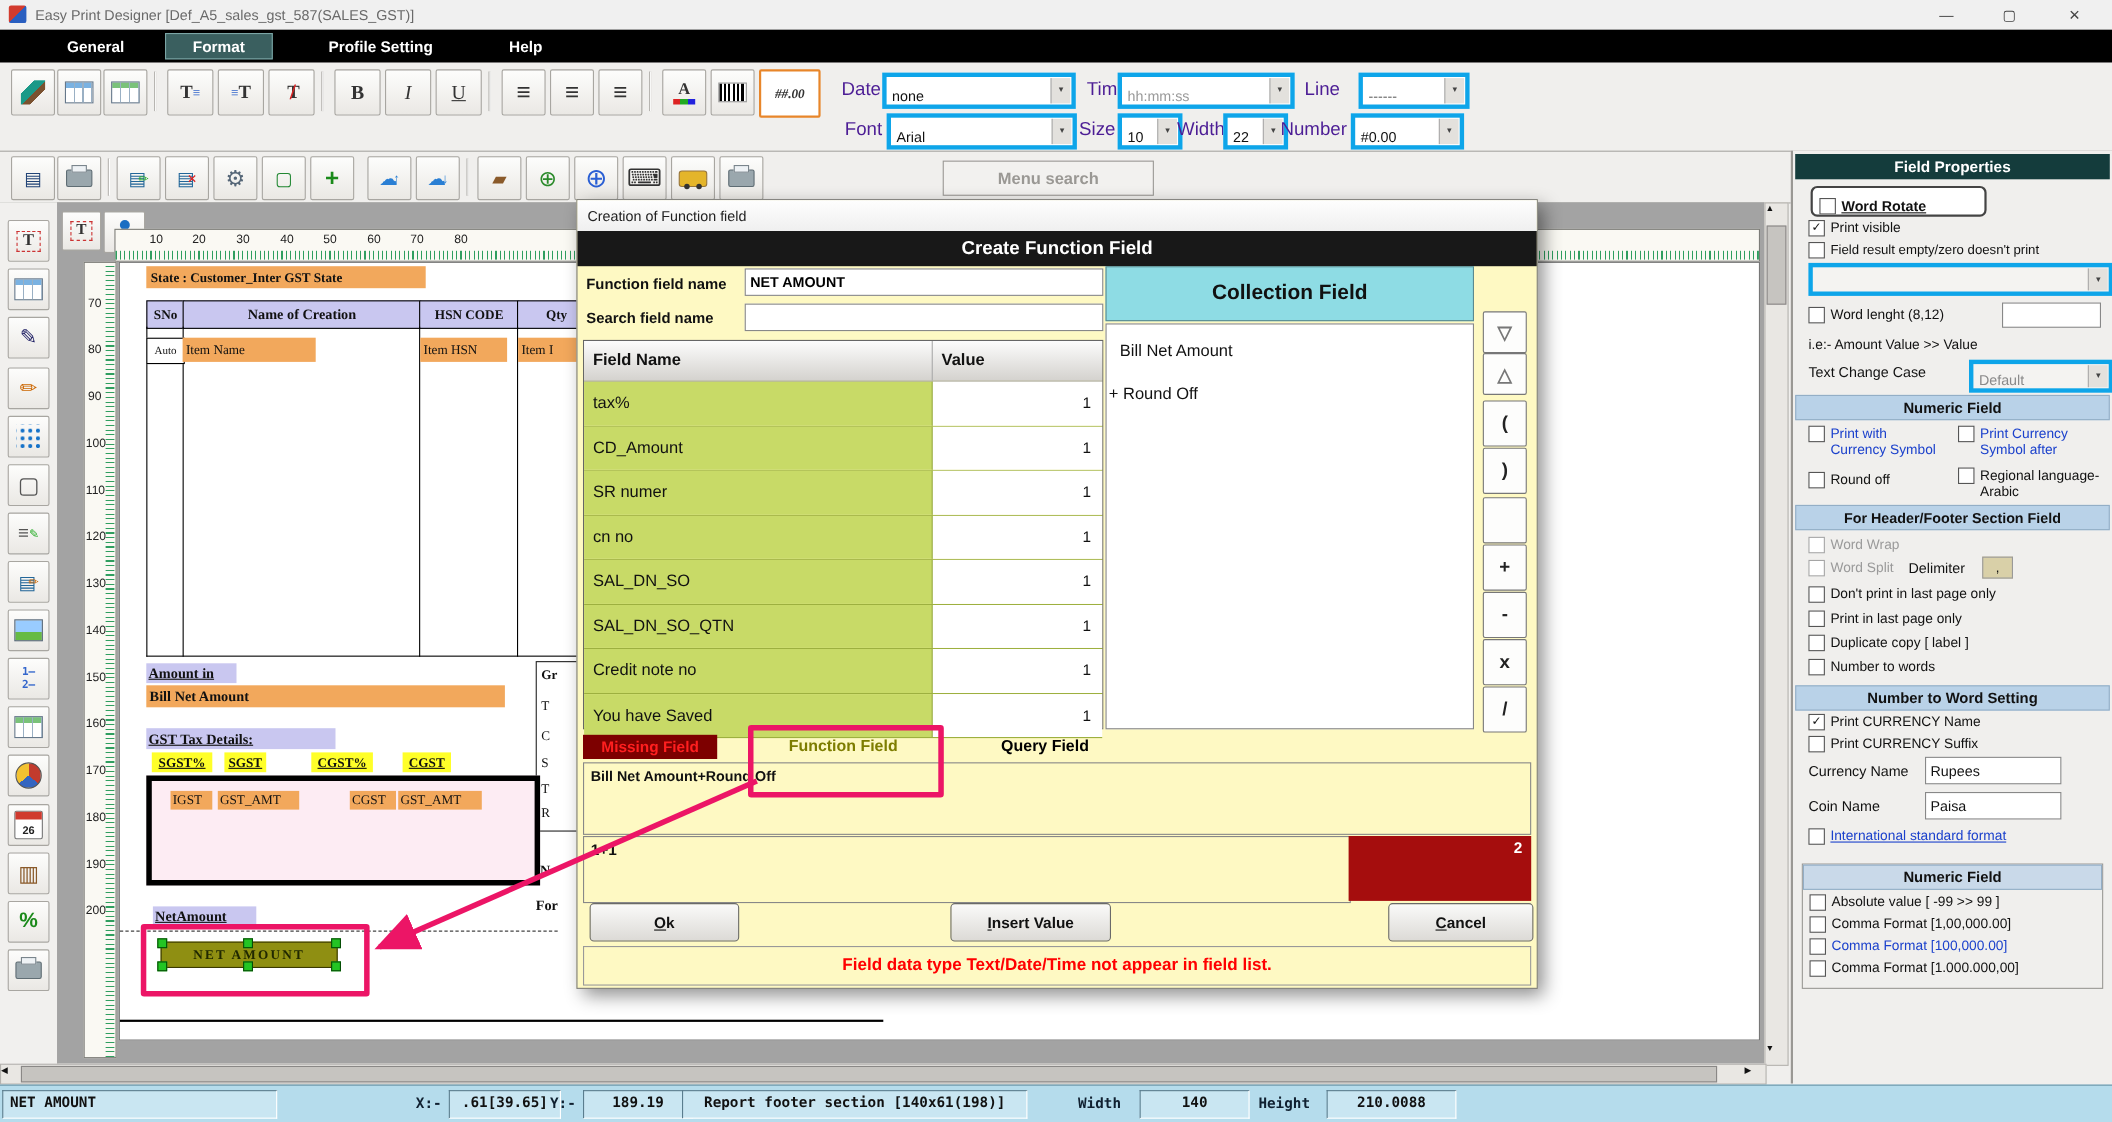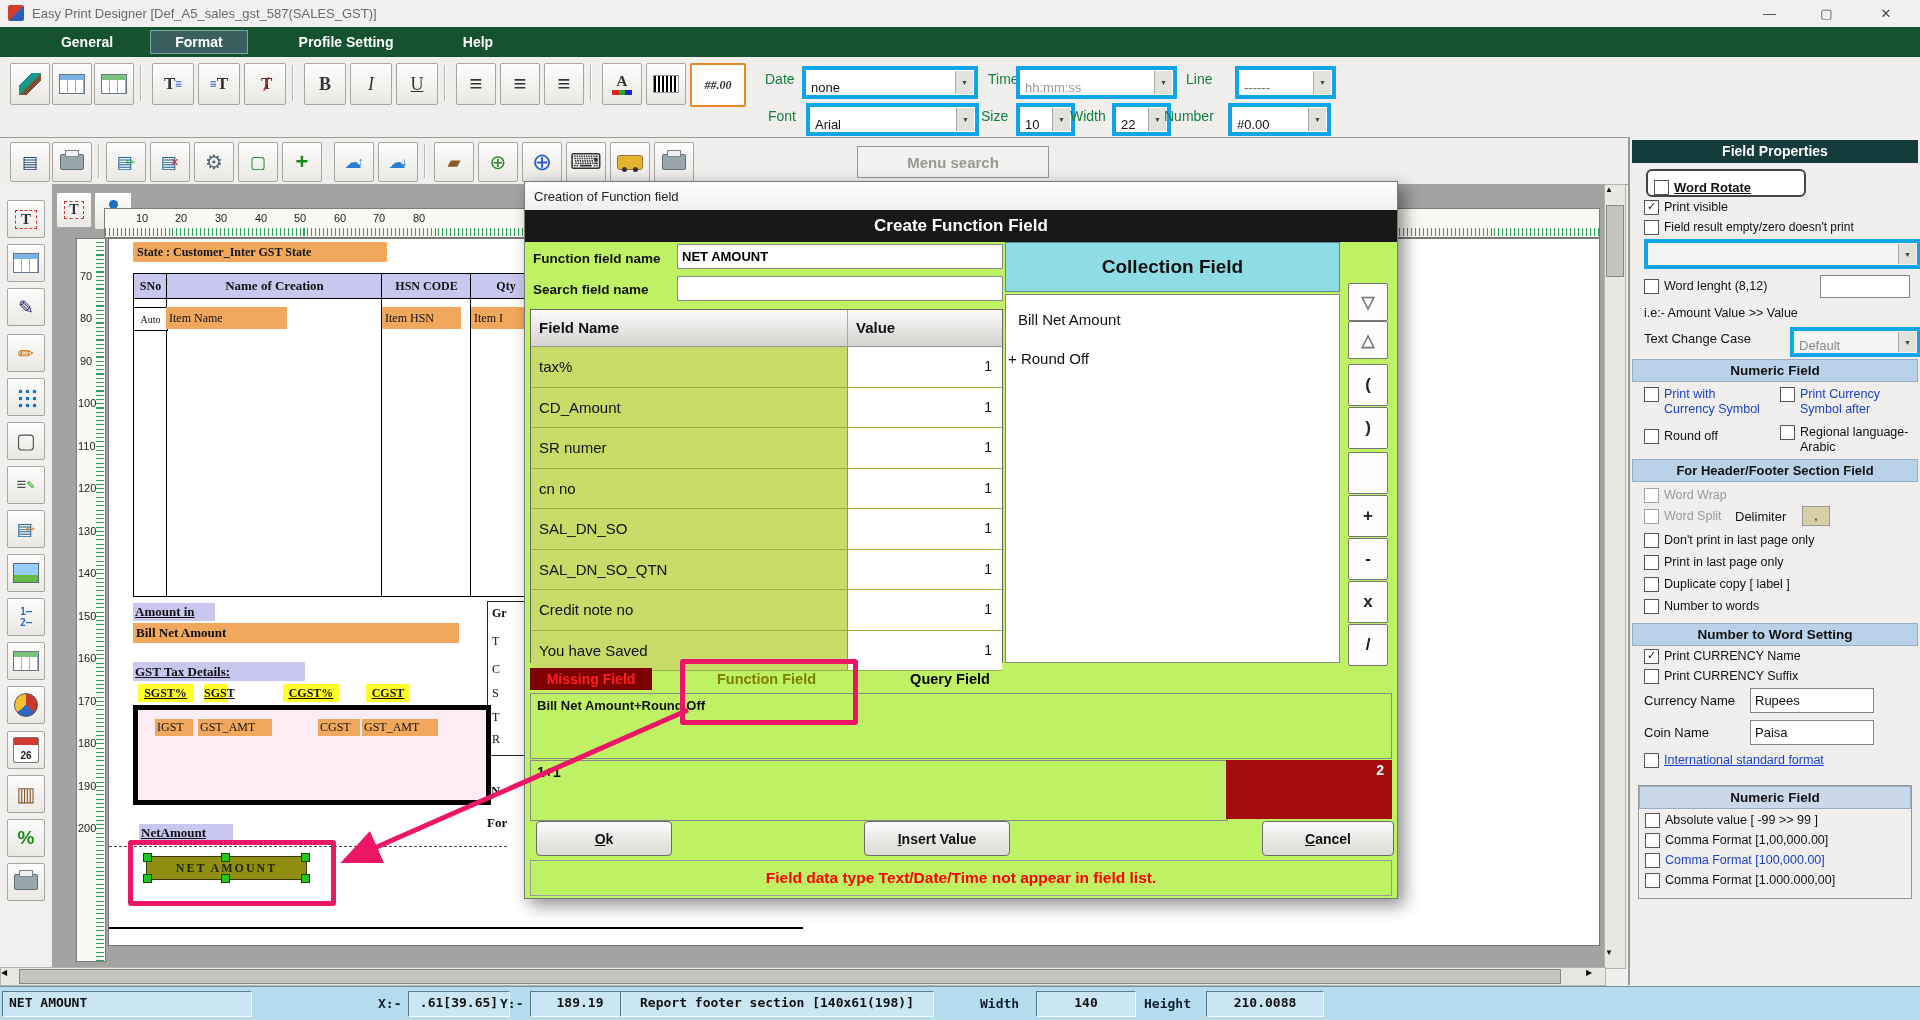--- a/index.html
+++ b/index.html
@@ -2,21 +2,21 @@
 <html><head>
 <meta charset="utf-8">
 <style>
   html,body{margin:0;padding:0}
   body{width:1920px;height:1020px;overflow:hidden;position:relative;background:#f0efed;
        font-family:"Liberation Sans",sans-serif;font-size:13px;color:#111}
   .ab{position:absolute}
   .ib{position:absolute;background:linear-gradient(#fdfdfc,#eae8e4);border:1px solid #a8a6a1;border-radius:2px;
       display:flex;align-items:center;justify-content:center;font-size:17px;color:#333}
   .sep{position:absolute;width:1px;background:#b7b5b1;border-right:1px solid #fff}
-  .lbl{position:absolute;font-size:14px;color:#15803d;white-space:nowrap}
+  .lbl{position:absolute;font-size:17px;color:#4c1d95;white-space:nowrap}
   .combo{position:absolute;background:#fff;border:4px solid #0ea5e9;display:flex;align-items:flex-end;padding-left:5px;font-size:13px}
   .combo .arw{position:absolute;right:1px;top:1px;bottom:1px;width:17px;background:#e3e1dd;border-left:1px solid #aaa;
       display:flex;align-items:center;justify-content:center;font-size:7px;color:#444}
   .cb{display:inline-block;width:13px;height:13px;background:#fff;border:1px solid #555;vertical-align:-2px;margin-right:5px;
       font:bold 11px/12px "DejaVu Sans",sans-serif;text-align:center;color:#111;flex:0 0 13px}
   .cb.on::after{content:"✓"}
   .cb.gray{border-color:#a5a5a5}
   .prow{position:absolute;display:flex;align-items:flex-start;font-size:12.5px;line-height:15px}
   .shead{position:absolute;background:#b9d2e8;border:1px solid #93aec6;font-weight:bold;text-align:center;font-size:13.5px}
   .sbox{position:absolute;background:#c9e6f2;border:1px solid;border-color:#5a7d8e #fff #fff #5a7d8e;
@@ -71,21 +71,21 @@
 <body>
 
 <div class="ab" style="left:0;top:0;width:1920px;height:27px;background:#f0f0f0;border-bottom:1px solid #d5d5d5">
   <div class="ab" style="left:8px;top:5px;width:16px;height:16px;border-radius:2px;background:linear-gradient(135deg,#d23b2e 0 50%,#2a5fc0 50%)"></div>
   <span class="ab" style="left:32px;top:6px;color:#6a6a6a;font-size:13px">Easy Print Designer [Def_A5_sales_gst_587(SALES_GST)]</span>
   <span class="ab" style="left:1742px;top:0;width:55px;height:27px;text-align:center;line-height:27px;color:#444">—</span>
   <span class="ab" style="left:1799px;top:0;width:55px;height:27px;text-align:center;line-height:27px;color:#444">▢</span>
   <span class="ab" style="left:1856px;top:0;width:60px;height:27px;text-align:center;line-height:27px;color:#444">✕</span>
 </div>
 
-<div class="ab" style="left:0;top:27px;width:1920px;height:30px;background:#14532d">
+<div class="ab" style="left:0;top:27px;width:1920px;height:30px;background:#000000">
   <span class="ab" style="left:42px;top:0;width:90px;height:30px;line-height:30px;text-align:center;color:#fff;font-weight:bold;font-size:14px">General</span>
   <span class="ab" style="left:150px;top:3px;width:96px;height:22px;line-height:22px;text-align:center;color:#fff;font-weight:bold;font-size:14px;background:#3a5f5f;border:1px solid #7ba5a5">Format</span>
   <span class="ab" style="left:282px;top:0;width:128px;height:30px;line-height:30px;text-align:center;color:#fff;font-weight:bold;font-size:14px">Profile Setting</span>
   <span class="ab" style="left:450px;top:0;width:56px;height:30px;line-height:30px;text-align:center;color:#fff;font-weight:bold;font-size:14px">Help</span>
 </div>
 
 <div class="ab" style="left:0;top:57px;width:1920px;height:80px;background:#f0efed;border-bottom:1px solid #9c9a96">
   <div class="ib" style="left:10px;top:6px;width:38px;height:40px">
       <span class="brush-ico"></span>
     </div>
@@ -368,21 +368,21 @@
     <span class="ab" style="left:4px;top:130px;font-size:12px">R</span>
   </div>
   <span class="ab" style="left:382px;top:544px;font-weight:bold;font-size:13px">N</span>
   <span class="ab" style="left:378px;top:576px;font-weight:bold;font-size:13px">For</span>
 
   <div class="ab" style="left:24px;top:364px;width:80px;height:18px;background:#c9c7f0;font:bold 13px/18px 'Liberation Serif',serif;text-decoration:underline;padding-left:2px"><span>Amount in</span></div>
   <div class="ab" style="left:24px;top:384px;width:323px;height:20px;background:#f2a85c;font:bold 13px/20px 'Liberation Serif',serif;padding-left:3px"><span>Bill Net Amount</span></div>
 
   <div class="ab" style="left:24px;top:423px;width:170px;height:19px;background:#c9c7f0;font:bold 13px/19px 'Liberation Serif',serif;text-decoration:underline;padding-left:2px"><span>GST Tax Details:</span></div>
   <div class="ab" style="left:29px;top:445px;width:55px;height:18px;background:#ffff29;font:bold 12px/18px 'Liberation Serif',serif;text-decoration:underline;text-align:center"><span>SGST%</span></div>
-  <div class="ab" style="left:95px;top:445px;width:24px;height:18px;background:#ffff29;font:bold 12px/18px 'Liberation Serif',serif;text-decoration:underline;text-align:center"><span>SGST</span></div>
+  <div class="ab" style="left:95px;top:445px;width:38px;height:18px;background:#ffff29;font:bold 12px/18px 'Liberation Serif',serif;text-decoration:underline;text-align:center"><span>SGST</span></div>
   <div class="ab" style="left:174px;top:445px;width:56px;height:18px;background:#ffff29;font:bold 12px/18px 'Liberation Serif',serif;text-decoration:underline;text-align:center"><span>CGST%</span></div>
   <div class="ab" style="left:257px;top:445px;width:44px;height:18px;background:#ffff29;font:bold 12px/18px 'Liberation Serif',serif;text-decoration:underline;text-align:center"><span>CGST</span></div>
 
   <div class="ab" style="left:24px;top:466px;width:348px;height:90px;background:#fdecf3;border:5px solid #000000">
     <div class="ab" style="left:17px;top:9px;width:36px;height:17px;background:#f2a85c;font-size:12px;line-height:17px;padding-left:2px"><span>IGST</span></div>
     <div class="ab" style="left:60px;top:9px;width:72px;height:17px;background:#f2a85c;font-size:12px;line-height:17px;padding-left:2px"><span>GST_AMT</span></div>
     <div class="ab" style="left:180px;top:9px;width:40px;height:17px;background:#f2a85c;font-size:12px;line-height:17px;padding-left:2px"><span>CGST</span></div>
     <div class="ab" style="left:224px;top:9px;width:74px;height:17px;background:#f2a85c;font-size:12px;line-height:17px;padding-left:2px"><span>GST_AMT</span></div>
   </div>
 
@@ -526,21 +526,21 @@
         <span class="cb"></span>
         <span>Comma Format [100,000.00]</span>
       </div>
     <div class="prow" style="left:6px;top:87px">
         <span class="cb"></span>
         <span>Comma Format [1.000.000,00]</span>
       </div>
   </div>
 </div>
 
-<div class="ab" style="left:524px;top:181px;width:872px;height:716px;background:#bef264;border:1px solid #7a7a7a;box-shadow:6px 6px 16px rgba(0,0,0,.45);z-index:50">
+<div class="ab" style="left:524px;top:181px;width:872px;height:716px;background:#fef9c3;border:1px solid #7a7a7a;box-shadow:6px 6px 16px rgba(0,0,0,.45);z-index:50">
   <div class="ab" style="left:0;top:0;width:872px;height:28px;background:linear-gradient(#fefefe,#efefef);border-bottom:1px solid #ddd">
     <span class="ab" style="left:9px;top:7px;font-size:13px;color:#222">Creation of Function field</span>
   </div>
   <div class="ab" style="left:0;top:28px;width:872px;height:32px;background:#181818;color:#fff;text-align:center;font-weight:bold;font-size:17px;line-height:32px"><span>Create Function Field</span></div>
 
   <span class="ab" style="left:8px;top:69px;font-weight:bold;font-size:13.5px">Function field name</span>
   <input readonly="" class="ab" style="left: 152px; top: 62px; width: 318px; height: 21px; border: 1px solid rgb(136, 136, 136); font: bold 13px &quot;Liberation Sans&quot;, sans-serif; padding-left: 4px;" value="NET AMOUNT">
   <span class="ab" style="left:8px;top:100px;font-weight:bold;font-size:13.5px">Search field name</span>
   <input class="ab" style="left: 152px; top: 94px; width: 318px; height: 21px; border: 1px solid rgb(136, 136, 136); font: 13px &quot;Liberation Sans&quot;, sans-serif; padding-left: 4px;" value="">
 

